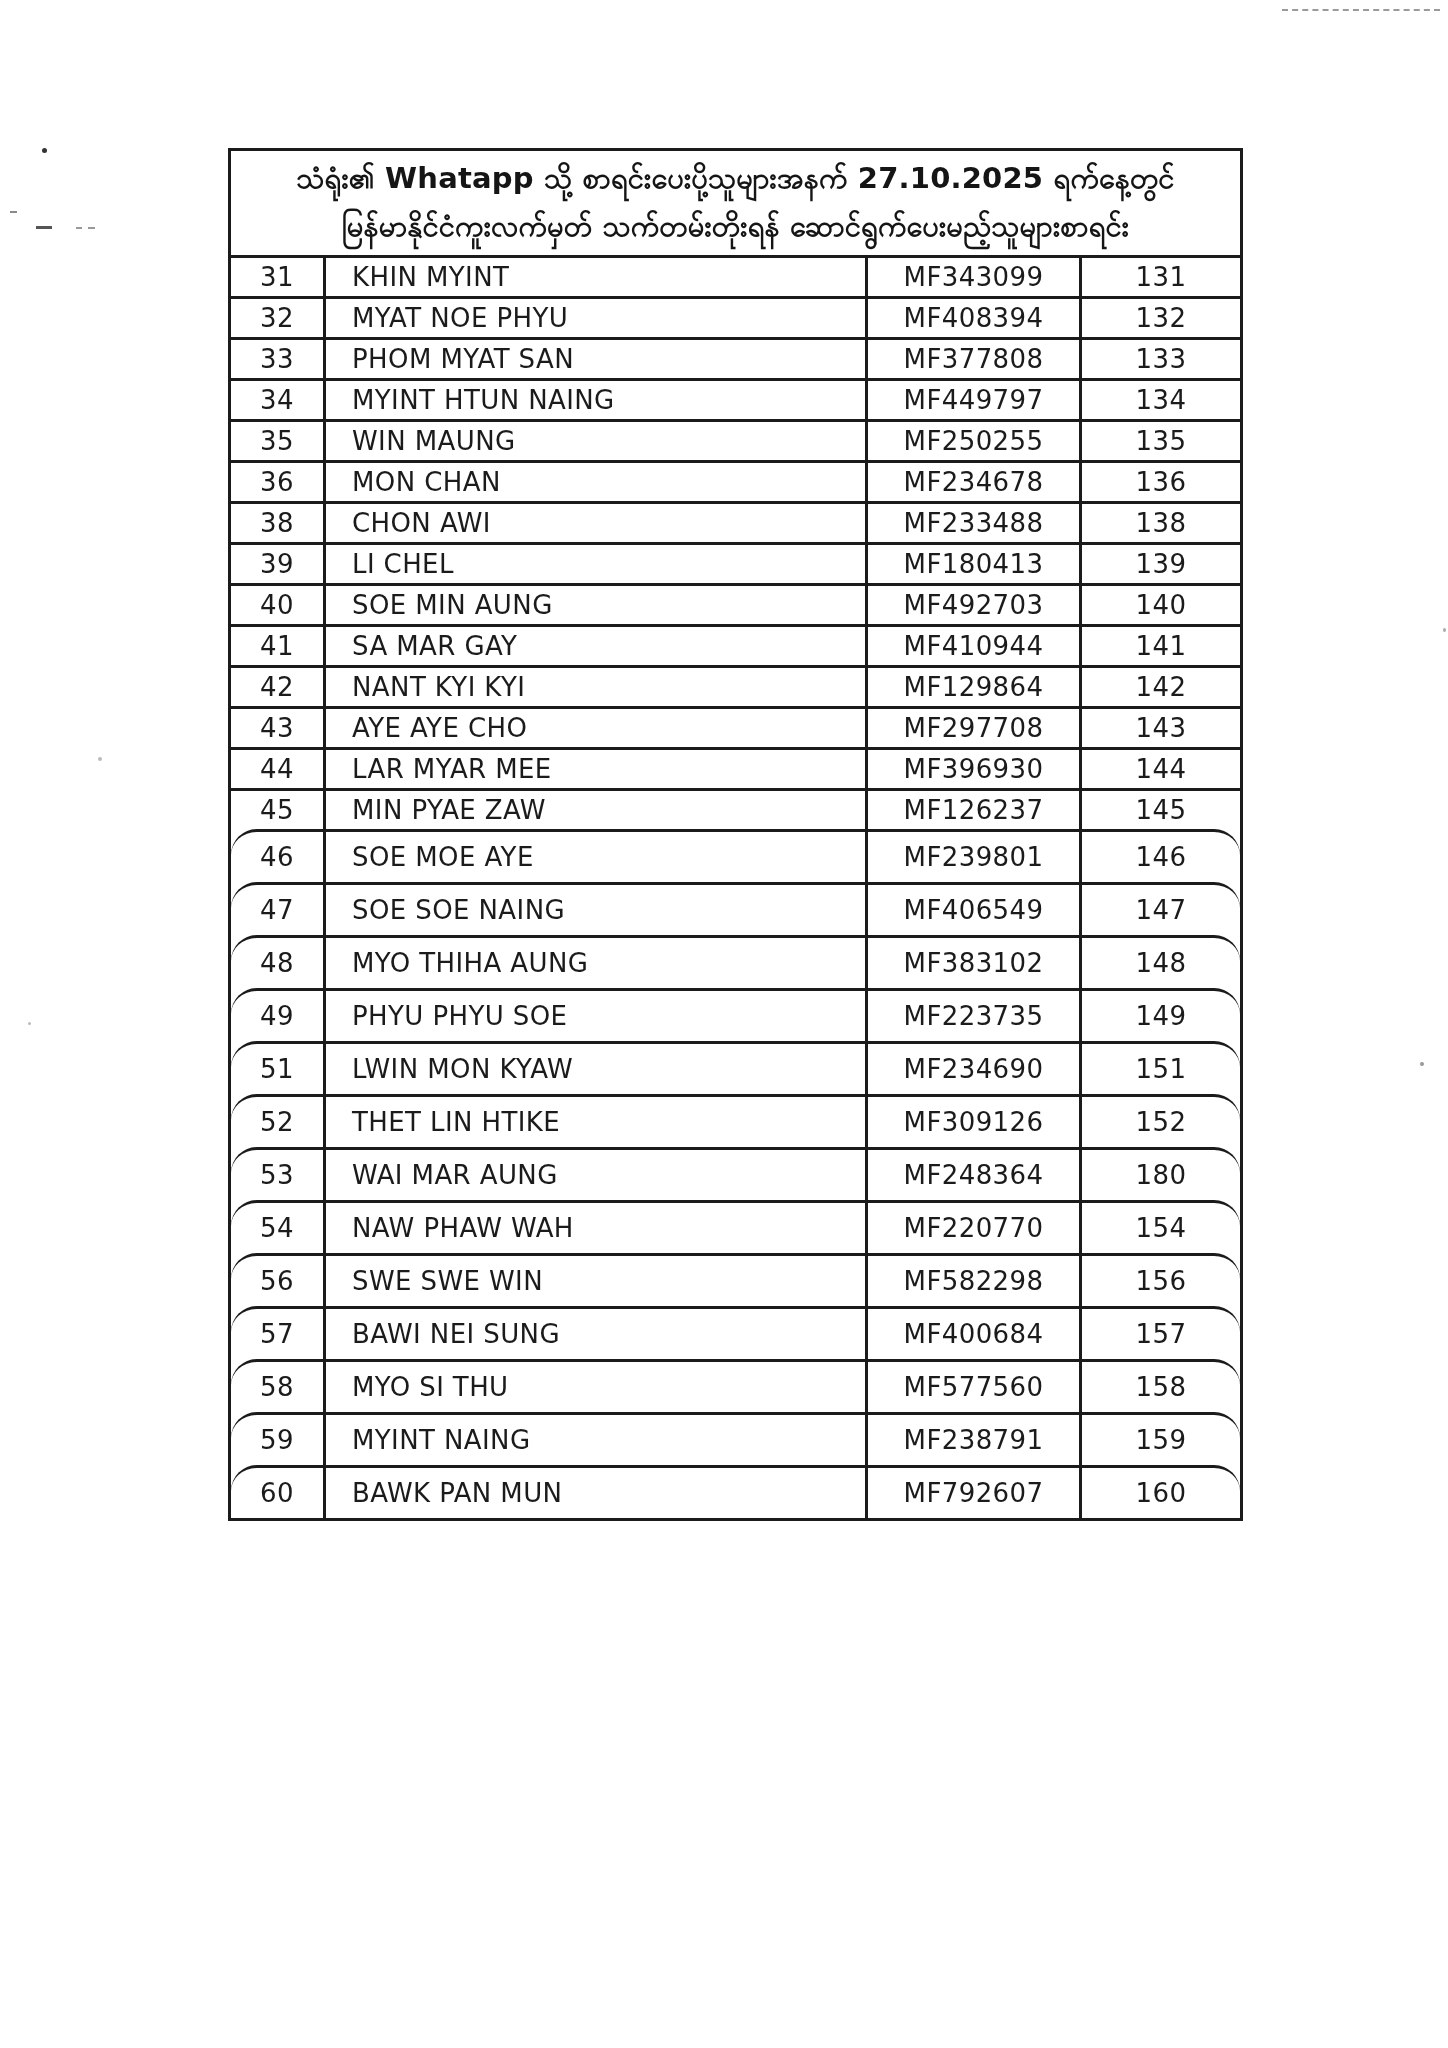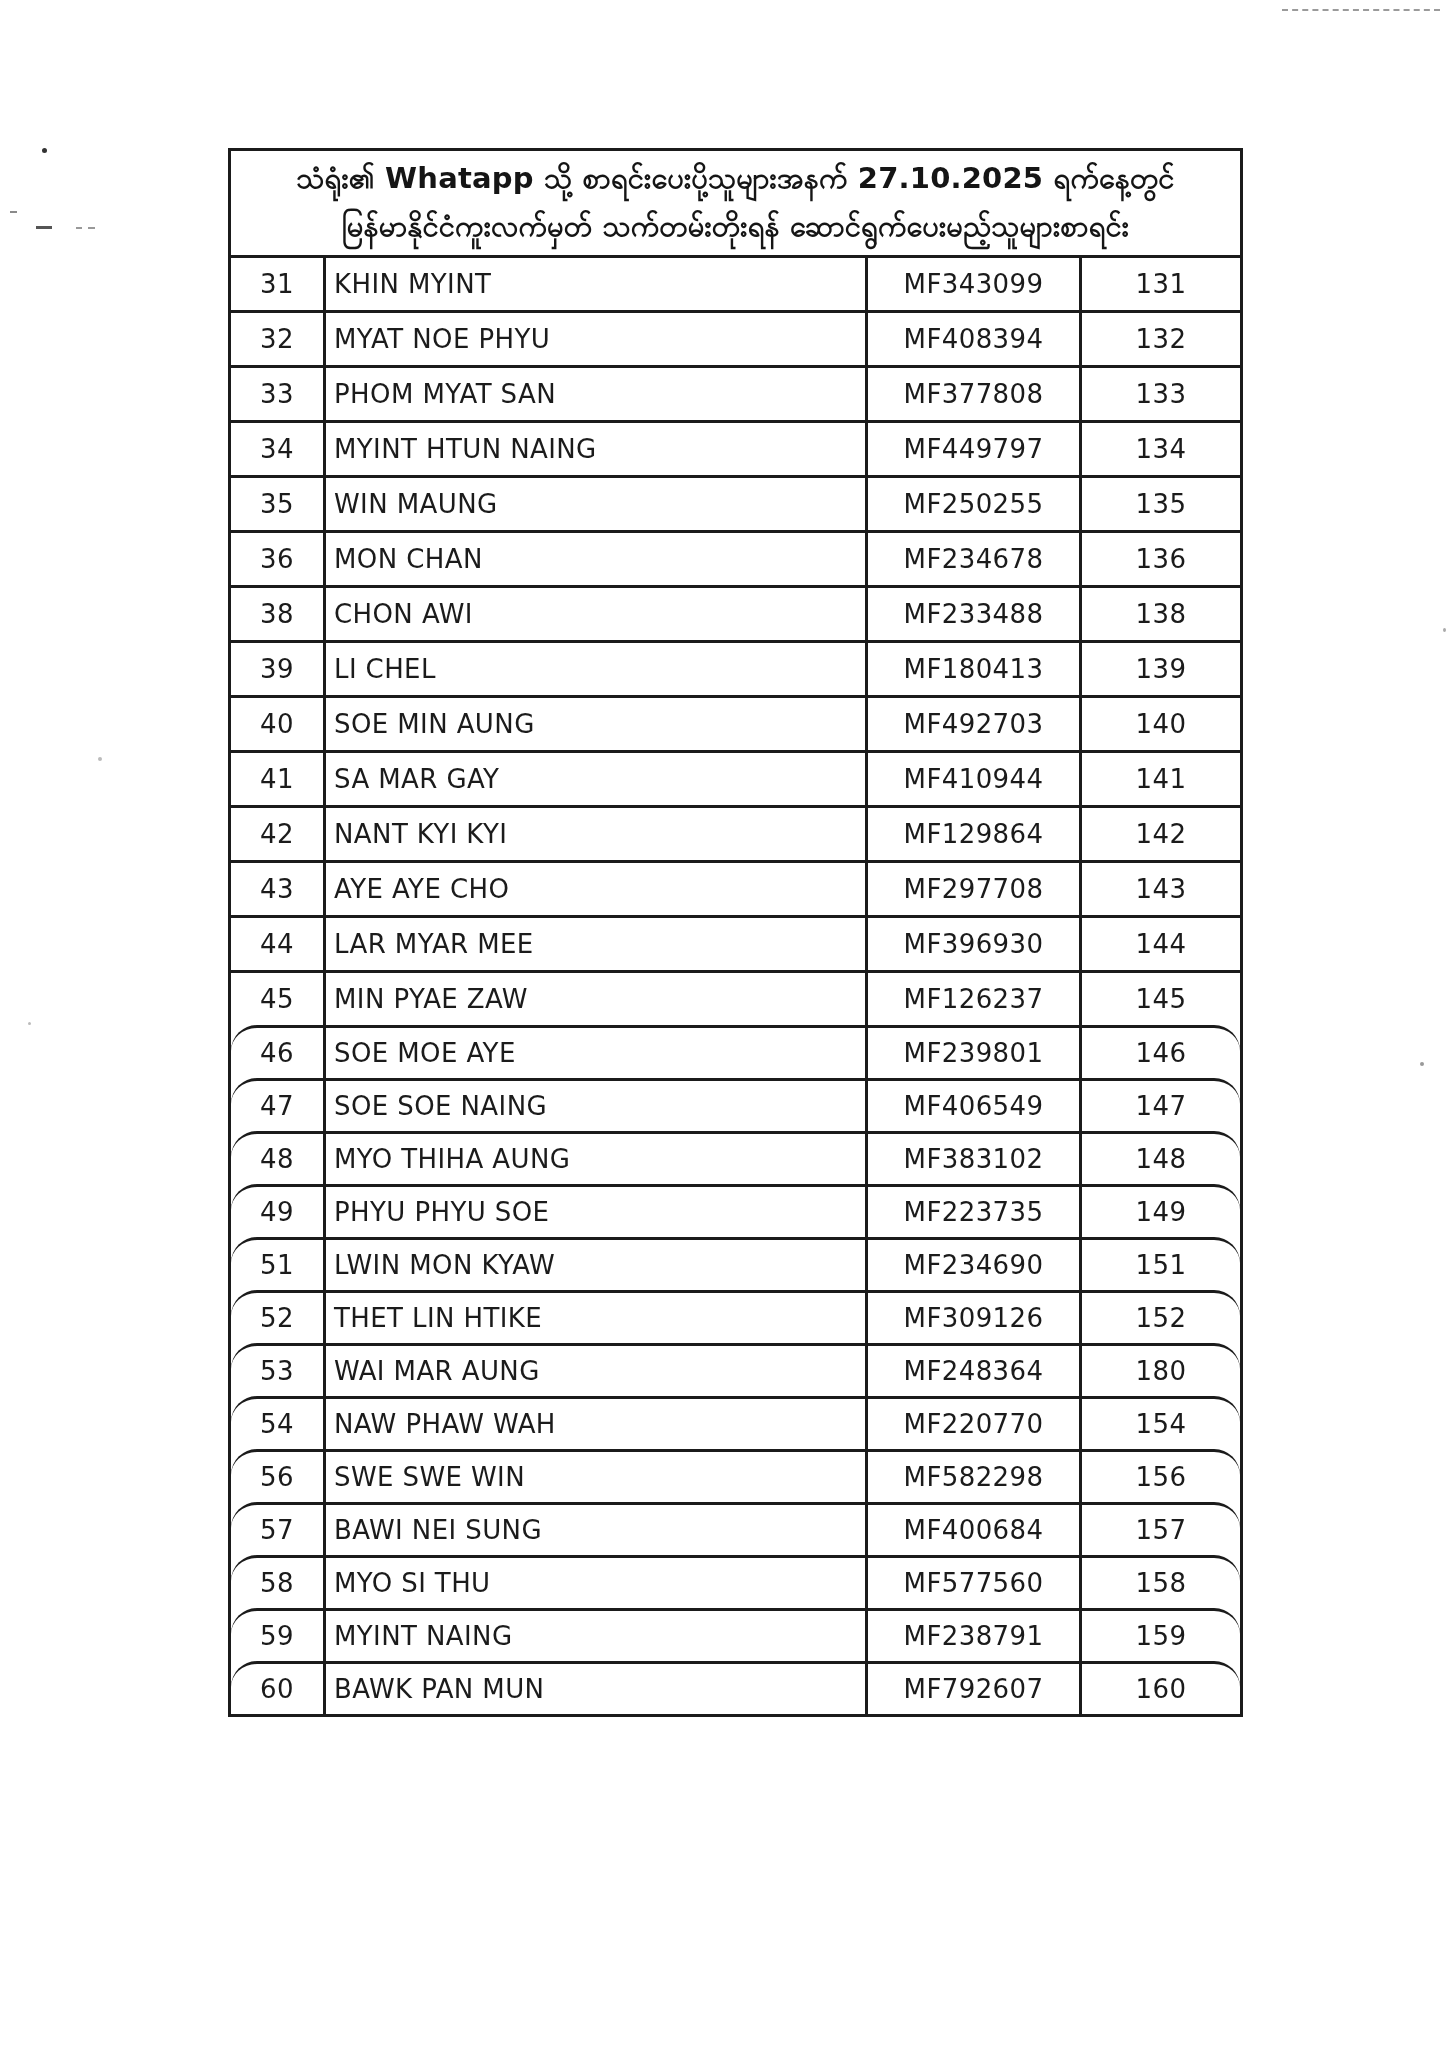--- a/index.html
+++ b/index.html
@@ -52,41 +52,41 @@
     color: #151515;
     letter-spacing: 0.2px;
     line-height: 44px;
     white-space: nowrap;
   }
 
   .rows {}
   .tr {
     display: grid;
     grid-template-columns: 92px 542px 214px 1fr;
-    height: 52px;
+    height: 38px;
     border-top: 3px solid #1b1b1b;
     box-sizing: content-box;
   }
   .tr:first-child { border-top: none; }
   .tr.short { height: 50px; border-radius: 26px; }
 
   .td {
     display: flex;
     align-items: center;
     justify-content: center;
     font-size: 26px;
     color: #1b1b1b;
     letter-spacing: 0.4px;
     overflow: hidden;
     white-space: nowrap;
   }
   .td + .td { border-left: 3px solid #1b1b1b; }
   .td.name {
     justify-content: flex-start;
-    padding-left: 8px;
+    padding-left: 26px;
   }
 </style>
 </head>
 <body>
 
 <div class="artifact dash-line"></div>
 <div class="artifact speck" style="left:42px;  top:148px; width:5px; height:5px; background:#333;"></div>
 <div class="artifact speck" style="left:10px;  top:211px; width:7px; height:2px; border-radius:0; background:#8a8a8a;"></div>
 <div class="artifact speck" style="left:36px;  top:226px; width:16px; height:3px; border-radius:0; background:#555;"></div>
 <div class="artifact speck" style="left:76px;  top:227px; width:6px; height:2px; border-radius:0; background:#999;"></div>

